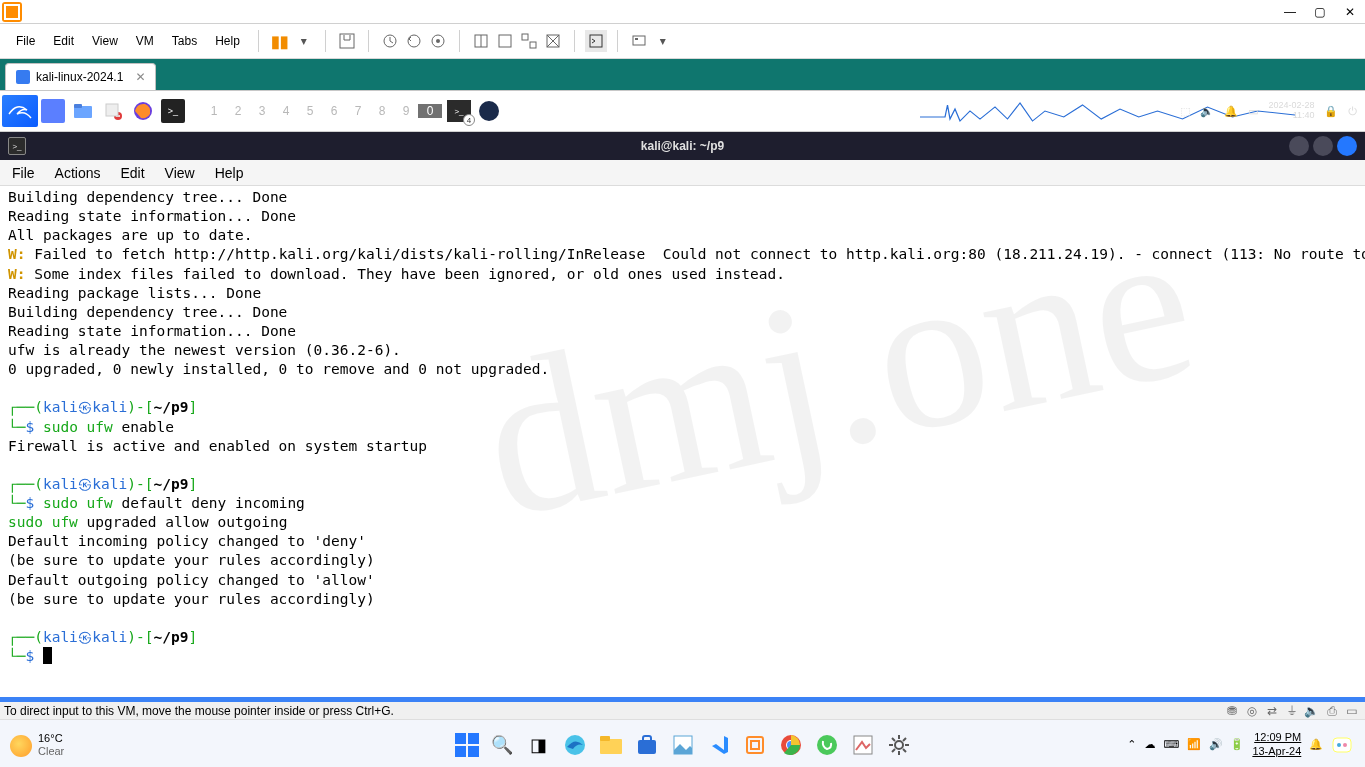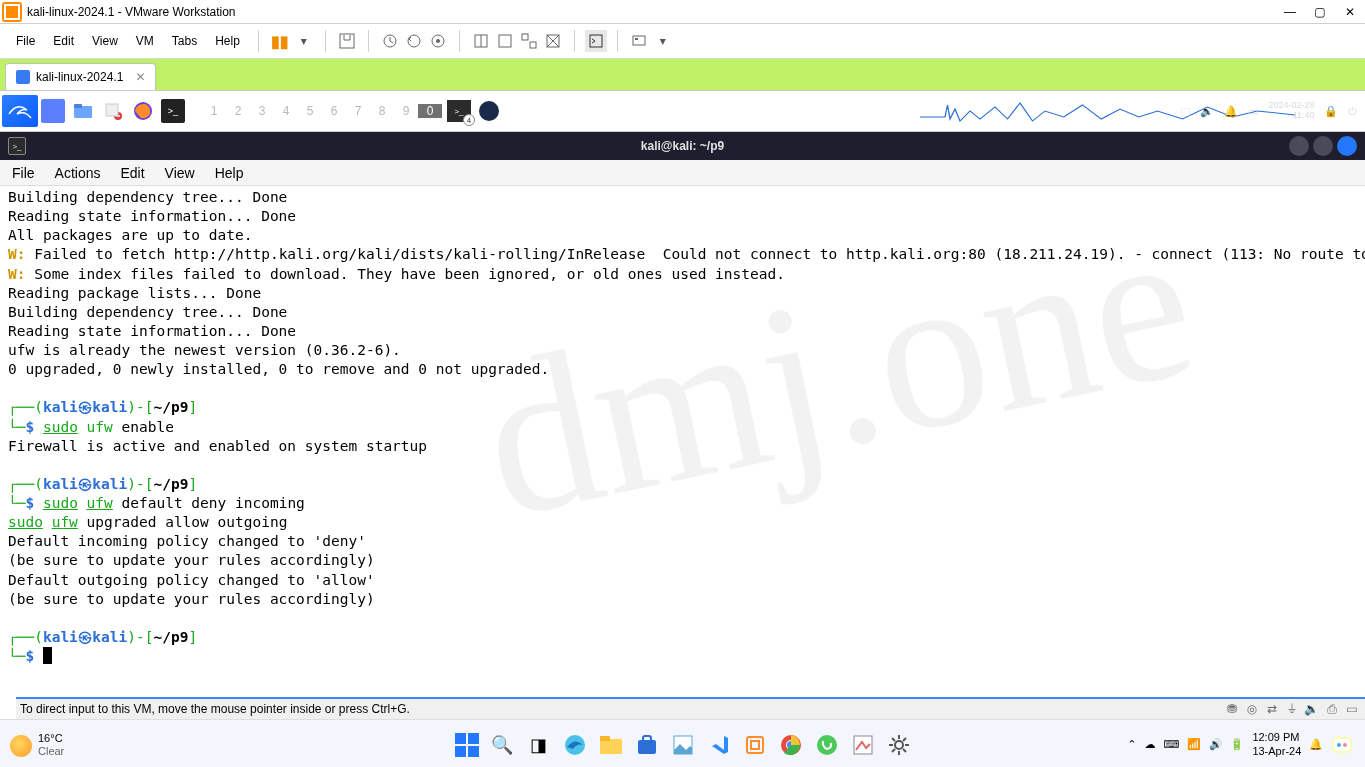--- a/index.html
+++ b/index.html
@@ -7,21 +7,21 @@
 .titlebar { height: 24px; background: #fff; display: flex; align-items: center; border-bottom: 1px solid #d0d0d0; }
 .titlebar .vm-icon { width: 20px; height: 20px; background: #ff8c00; border-radius: 3px; margin: 0 5px 0 2px; display:flex;align-items:center;justify-content:center; }
 .titlebar .vm-icon::before { content:""; width:12px;height:12px;border:2px solid #fff; }
 .titlebar .title { font-size: 12px; flex: 1; }
 .titlebar .wincontrols { display:flex; margin-left:auto; }
 .titlebar .wincontrols span { width: 30px; text-align:center; font-size:12px; cursor:pointer; }
 .toprow { height: 35px; display:flex; align-items:center; border-bottom:1px solid #d8d8d8; padding-left:8px; gap:2px; }
 .toprow .mi { padding:4px 8px; font-size:12px; cursor:pointer; }
 .toprow .sep { width:1px; height:22px; background:#d0d0d0; margin:0 8px; }
 .toprow .tb { width:22px; height:22px; display:flex;align-items:center;justify-content:center; color:#555; cursor:pointer; }
-.tabs { height: 32px; display:flex; align-items:flex-end; padding-left:5px; background:#bef264; border-bottom:1px solid #c8c8c8; }
+.tabs { height: 32px; display:flex; align-items:flex-end; padding-left:5px; background:#0f766e; border-bottom:1px solid #c8c8c8; }
 .tabs .tab { background:#fff; padding:6px 10px; border:1px solid #c0c0c0; border-bottom:none; font-size:12px; display:flex; align-items:center; gap:6px; border-radius:4px 4px 0 0; }
 .tabs .tab .kali-tab-ico { width:14px;height:14px;background:#367bf0;border-radius:2px; }
 .tabs .tab .close { color:#888; cursor:pointer; margin-left:6px; }
 .vm-panel { height: 41px; background:#fff; display:flex; align-items:center; border-bottom:1px solid #d0d0d0; position:relative; }
 .kali-logo { width:36px;height:32px;background:linear-gradient(135deg,#2a7fff,#0b5cff); display:flex;align-items:center;justify-content:center;color:#fff; margin-left:2px; border-radius:2px; }
 .panel-ico { width:24px;height:24px; margin:0 3px; display:flex;align-items:center;justify-content:center; cursor:pointer; border-radius:2px; }
 .ws { width:24px; text-align:center; color:#b8b8b8; font-size:12px; }
 .ws.active { background:#717171; color:#fff; }
 .term-tab { width:24px;height:22px;background:#2b2b2b;color:#fff;display:flex;align-items:center;justify-content:center;font-size:8px;margin-left:5px;position:relative; }
 .term-tab .badge { position:absolute;bottom:-4px;right:-4px;background:#fff;border:1px solid #888;border-radius:50%;width:12px;height:12px;font-size:8px;display:flex;align-items:center;justify-content:center;color:#333; }
@@ -38,45 +38,44 @@
 .term-titlebar .wbtn { width:20px;height:20px;border-radius:50%;margin-left:4px;cursor:pointer; }
 .term-titlebar .wbtn.min { background:#4a4a5a; }
 .term-titlebar .wbtn.max { background:#4a4a5a; }
 .term-titlebar .wbtn.close { background:#2478ff; }
 .term-menubar { height:26px; background:#f5f5f5; display:flex; align-items:center; padding-left:12px; gap:20px; font-size:14px; border-bottom:1px solid #dcdcdc; }
 .term-menubar span { cursor:pointer; }
 .term-body { flex:1; background:#ffffff; padding:2px 8px; font-family:"DejaVu Sans Mono","Courier New",monospace; font-size:14.5px; line-height:1.32; white-space:pre; overflow:hidden; position:relative; }
 .term-body .watermark { position:absolute; right:170px; top:40px; font-family:"Brush Script MT",cursive; font-size:220px; color:rgba(0,0,0,0.05); transform:rotate(-12deg); pointer-events:none; user-select:none; }
 .c-warn { color:#d09400; font-weight:bold; }
 .c-green { color:#17a81a; }
-.c-blue { color:#2a6ed6; font-weight:bold; }
+.c-blue { color:#2a6ed6; font-weight:normal; }
 .c-bold { font-weight:bold; }
-.c-green-u { color:#17a81a; text-decoration:underline; }
+.c-green-u { color:#17a81a; }
 .cursor { display:inline-block; width:9px; height:17px; background:#000; vertical-align:text-bottom; }
-.statusbar { height:22px; background:#f0f0f0; border-top:2px solid #3b82f6; display:flex; align-items:center; padding:0 4px; font-size:12px;margin-left:16px; }
+.statusbar { height:22px; background:#f0f0f0; border-top:5px solid #3b82f6; display:flex; align-items:center; padding:0 4px; font-size:12px; }
 .statusbar .right { margin-left:auto; display:flex; gap:2px; }
 .statusbar .right span { width:18px; text-align:center; color:#666; }
 .win-taskbar { height:50px; background:#f3f6fc; display:flex; align-items:center; padding:0 10px; border-top:1px solid #dedede; position:relative; }
 .win-taskbar .weather { display:flex; align-items:flex-end; gap:6px; }
 .win-taskbar .weather .sun { width:22px;height:22px;border-radius:50%;background:radial-gradient(circle at 40% 40%,#ffd75e,#ff9c2a); }
 .win-taskbar .weather .txt { font-size:11px; line-height:1.1; }
 .win-taskbar .center { position:absolute; left:50%; transform:translateX(-50%); display:flex; gap:8px; align-items:center; }
 .win-taskbar .tico { width:28px;height:28px; display:flex;align-items:center;justify-content:center; cursor:pointer; border-radius:4px; font-size:18px; }
 .win-taskbar .tray { position:absolute; right:12px; display:flex; align-items:center; gap:8px; font-size:11px; }
-.win-taskbar .tray .datetime { text-align:left; line-height:1.2; }
+.win-taskbar .tray .datetime { text-align:right; line-height:1.2;text-decoration:underline; }
 .win-start { width:24px;height:24px; display:grid; grid-template:1fr 1fr/1fr 1fr; gap:2px; }
 .win-start div { background:#2478ff; }
 svg { display:block; }
 </style>
 </head>
 <body>
 
 <div class="titlebar">
   <span class="vm-icon"></span>
-  <span class="title">kali-linux-2024.1 - VMware Workstation</span>
   <div class="wincontrols">
     <span>—</span>
     <span>▢</span>
     <span>✕</span>
   </div>
 </div>
 
 <div class="toprow">
   <span class="mi">File</span>
   <span class="mi">Edit</span>

